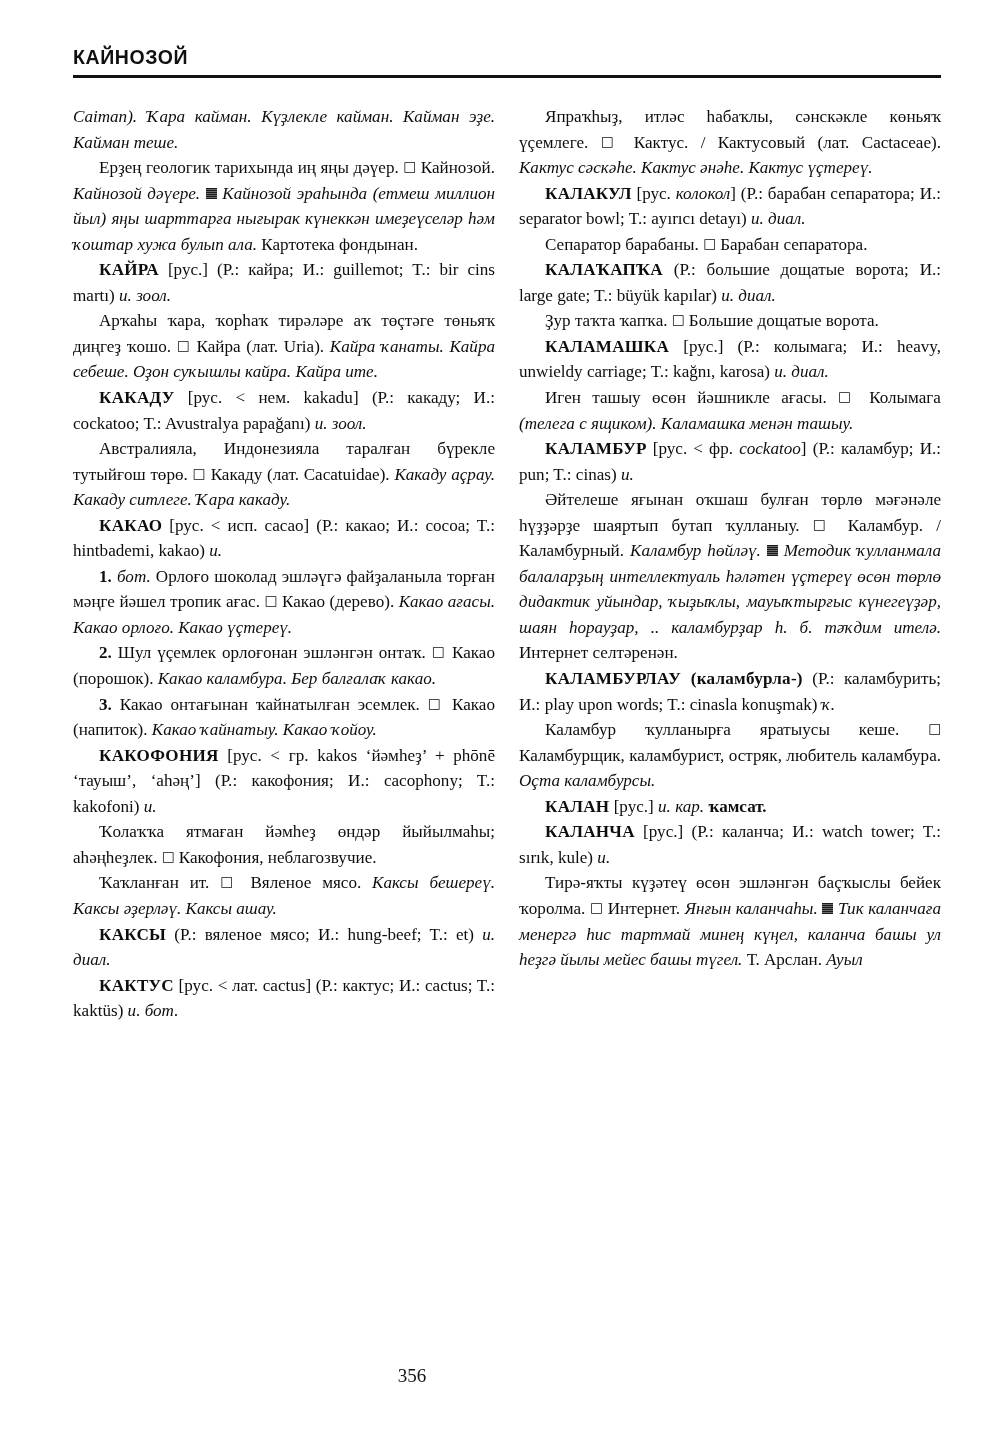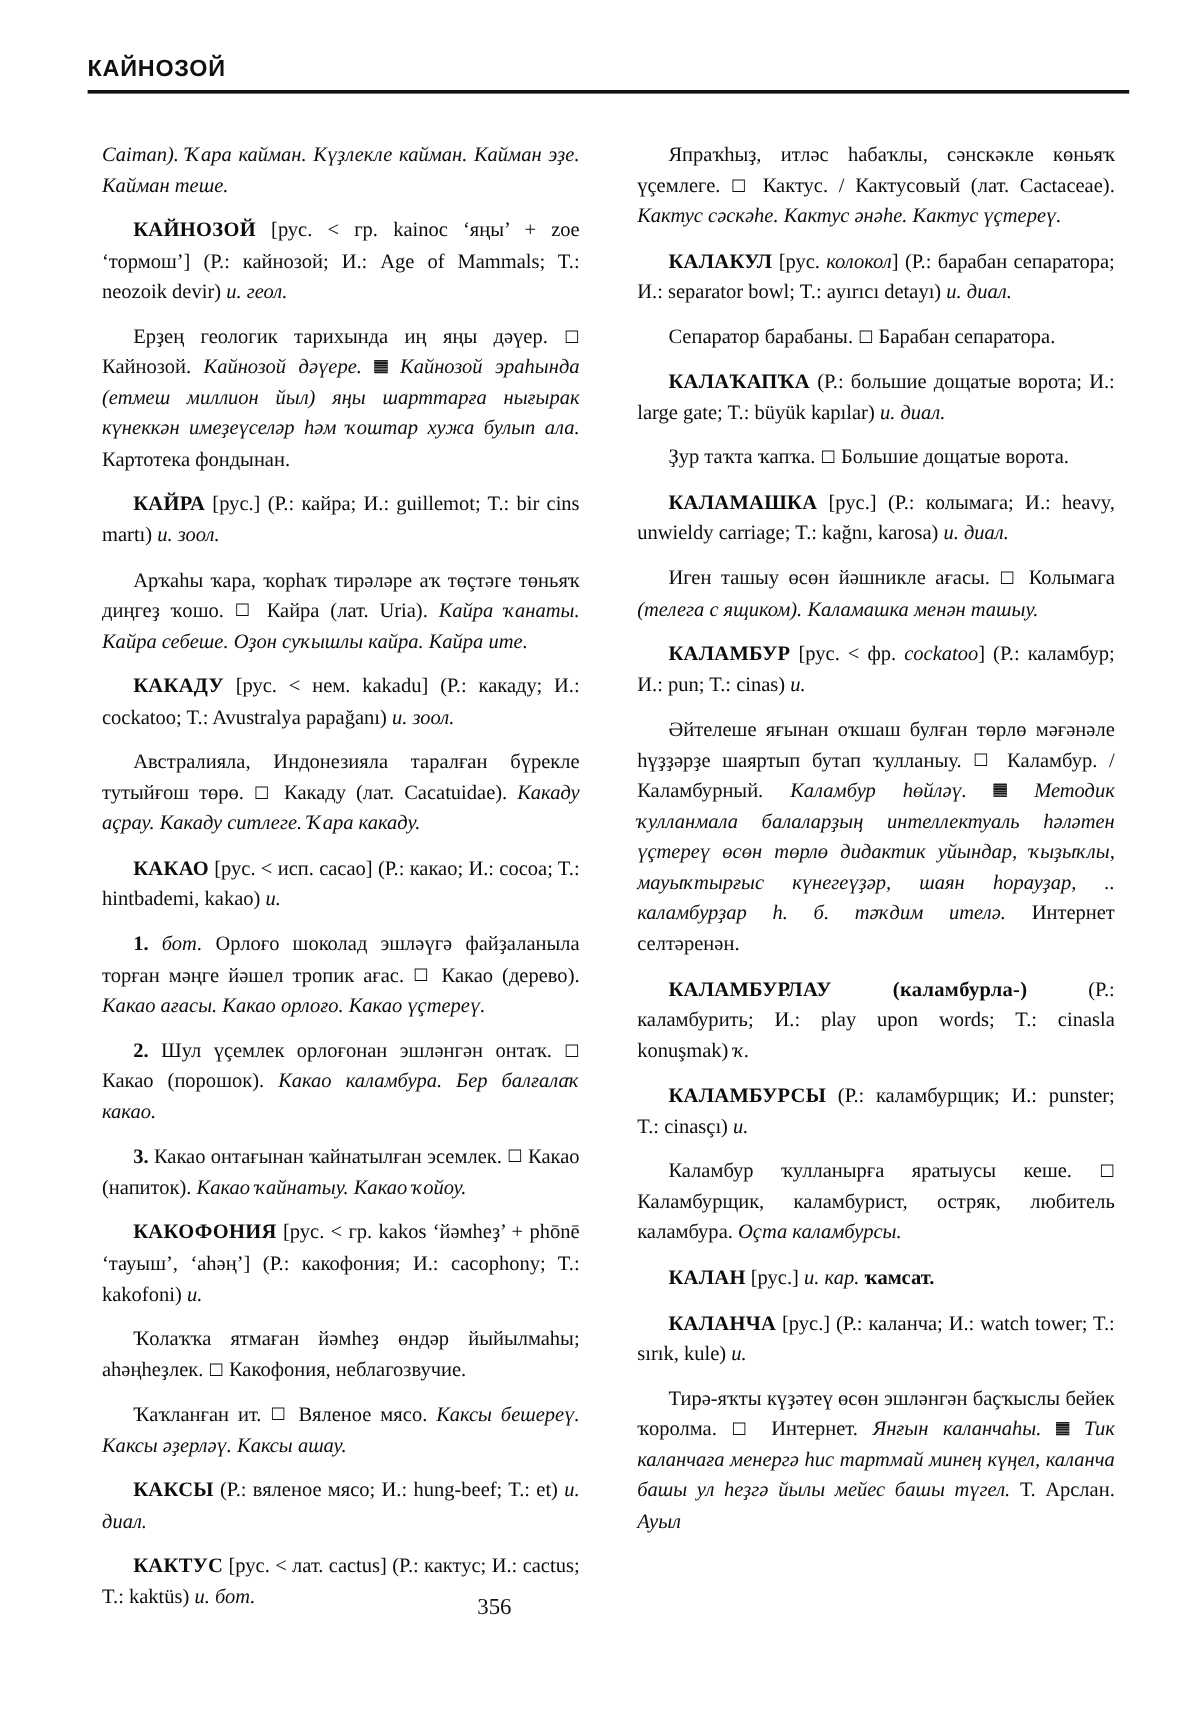--- a/index.html
+++ b/index.html
@@ -58,21 +58,21 @@
   }
   .col {
     width: 422px;
     font-size: 17.1px;
     line-height: 25.55px;
     text-align: justify;
     text-justify: inter-word;
     hyphens: manual;
   }
   .col p {
-    margin: 12px;
+    margin: 0;
     text-align: justify;
   }
   .col p.ind {
     text-indent: 26px;
   }
   .col p.noind {
     text-indent: 0;
   }
 
   
@@ -103,21 +103,21 @@
       #2a2a2a;
     position: relative;
     top: 0px;
     vertical-align: baseline;
   }
 
   
   .folio {
     position: absolute;
     left: 0;
-    top: 1329px;
+    top: 1365px;
     width: 824px;
     text-align: center;
     font-size: 19px;
     color: #141414;
   }
 </style>
 </head>
 <body>
 
 <div class="page">
@@ -126,21 +126,20 @@
     <div class="runhead">КАЙНОЗОЙ</div>
     <div class="runhead-rule"></div>
   </div>
 
   <div class="cols">
 
     <div class="col">
 
       <p class="noind"><i class="it">Caiman). Ҡара кайман. Күҙлекле кайман. Кайман эҙе. Кайман теше.</i></p>
 
-      <p class="ind"><b class="hw">КАЙНОЗОЙ</b> <span class="rm">[рус. &lt; гр. kainoc ‘яңы’ + zoe ‘тормош’]</span> <span class="rm">(Р.: кайнозой; И.: Age of Mammals; T.: neozoik devir)</span> <i class="it">и. геол.</i></p>
       <p class="ind"><span>Ерҙең геологик тарихында иң яңы дәүер.</span> <span class="sq-open">□</span> <span>Кайнозой.</span> <i class="it">Кайнозой дәүере.</i> <span class="sq-fill"></span> <i class="it">Кайнозой эраһында (етмеш миллион йыл) яңы шарттарға нығырак күнеккән имеҙеүселәр һәм ҡоштар хужа булып ала.</i> <span>Картотека фондынан.</span></p>
 
       <p class="ind"><b class="hw">КАЙРА</b> <span class="rm">[рус.]</span> <span class="rm">(Р.: кайра; И.: guillemot; T.: bir cins martı)</span> <i class="it">и. зоол.</i></p>
       <p class="ind"><span>Арҡаһы ҡара, ҡорһаҡ тирәләре аҡ төçтәге төньяҡ диңгеҙ ҡошо.</span> <span class="sq-open">□</span> <span>Кайра (лат. Uria).</span> <i class="it">Кайра ҡанаты. Кайра себеше. Оҙон суҡышлы кайра. Кайра ите.</i></p>
 
       <p class="ind"><b class="hw">КАКАДУ</b> <span class="rm">[рус. &lt; нем. kakadu]</span> <span class="rm">(Р.: какаду; И.: cockatoo; T.: Avustralya papağanı)</span> <i class="it">и. зоол.</i></p>
       <p class="ind"><span>Австралияла, Индонезияла таралған бүрекле тутыйғош төрө.</span> <span class="sq-open">□</span> <span>Какаду (лат. Cacatuidae).</span> <i class="it">Какаду аçрау. Какаду ситлеге. Ҡара какаду.</i></p>
 
       <p class="ind"><b class="hw">КАКАО</b> <span class="rm">[рус. &lt; исп. cacao]</span> <span class="rm">(Р.: какао; И.: cocoa; T.: hintbademi, kakao)</span> <i class="it">и.</i></p>
 
@@ -171,21 +170,20 @@
       <p class="ind"><span>Ҙур таҡта ҡапҡа.</span> <span class="sq-open">□</span> <span>Большие дощатые ворота.</span></p>
 
       <p class="ind"><b class="hw">КАЛАМАШКА</b> <span class="rm">[рус.]</span> <span class="rm">(Р.: колымага; И.: heavy, unwieldy carriage; T.: kağnı, karosa)</span> <i class="it">и. диал.</i></p>
       <p class="ind"><span>Иген ташыу өсөн йәшникле ағасы.</span> <span class="sq-open">□</span> <span>Колымага </span><i class="it">(телега с ящиком).</i> <i class="it">Каламашка менән ташыу.</i></p>
 
       <p class="ind"><b class="hw">КАЛАМБУР</b> <span class="rm">[рус. &lt; фр. </span><i class="it">cockatoo</i><span class="rm">]</span> <span class="rm">(Р.: каламбур; И.: pun; T.: cinas)</span> <i class="it">и.</i></p>
       <p class="ind"><span>Әйтелеше яғынан оҡшаш булған төрлө мәғәнәле һүҙҙәрҙе шаяртып бутап ҡулланыу.</span> <span class="sq-open">□</span> <span>Каламбур. / Каламбурный.</span> <i class="it">Каламбур һөйләү.</i> <span class="sq-fill"></span> <i class="it">Методик ҡулланмала балаларҙың интеллектуаль һәләтен үçтереү өсөн төрлө дидактик уйындар, ҡыҙыҡлы, мауыҡтырғыс күнегеүҙәр, шаян һорауҙар, .. каламбурҙар һ. б. тәҡдим ителә.</i> <span>Интернет селтәренән.</span></p>
 
       <p class="ind"><b class="hw">КАЛАМБУРЛАУ (каламбурла-)</b> <span class="rm">(Р.: каламбурить; И.: play upon words; T.: cinasla konuşmak)</span> <i class="it">ҡ.</i></p>
 
-      <p class="ind"><b class="hw">КАЛАМБУРСЫ</b> <span class="rm">(Р.: каламбурщик; И.: punster; T.: cinasçı)</span> <i class="it">и.</i></p>
       <p class="ind"><span>Каламбур ҡулланырға яратыусы кеше.</span> <span class="sq-open">□</span> <span>Каламбурщик, каламбурист, остряк, любитель каламбура.</span> <i class="it">Оçта каламбурсы.</i></p>
 
       <p class="ind"><b class="hw">КАЛАН</b> <span class="rm">[рус.]</span> <i class="it">и. кар.</i> <b class="bd">ҡамсат.</b></p>
 
       <p class="ind"><b class="hw">КАЛАНЧА</b> <span class="rm">[рус.]</span> <span class="rm">(Р.: каланча; И.: watch tower; T.: sırık, kule)</span> <i class="it">и.</i></p>
       <p class="ind"><span>Тирә-яҡты күҙәтеү өсөн эшләнгән баçҡыслы бейек ҡоролма.</span> <span class="sq-open">□</span> <span>Интернет.</span> <i class="it">Янғын каланчаһы.</i> <span class="sq-fill"></span> <i class="it">Тик каланчаға менергә һис тартмай минең күңел, каланча башы ул һеҙгә йылы мейес башы түгел.</i> <span>Т. Арслан.</span> <i class="it">Ауыл</i></p>
 
     </div>
   </div>
 

